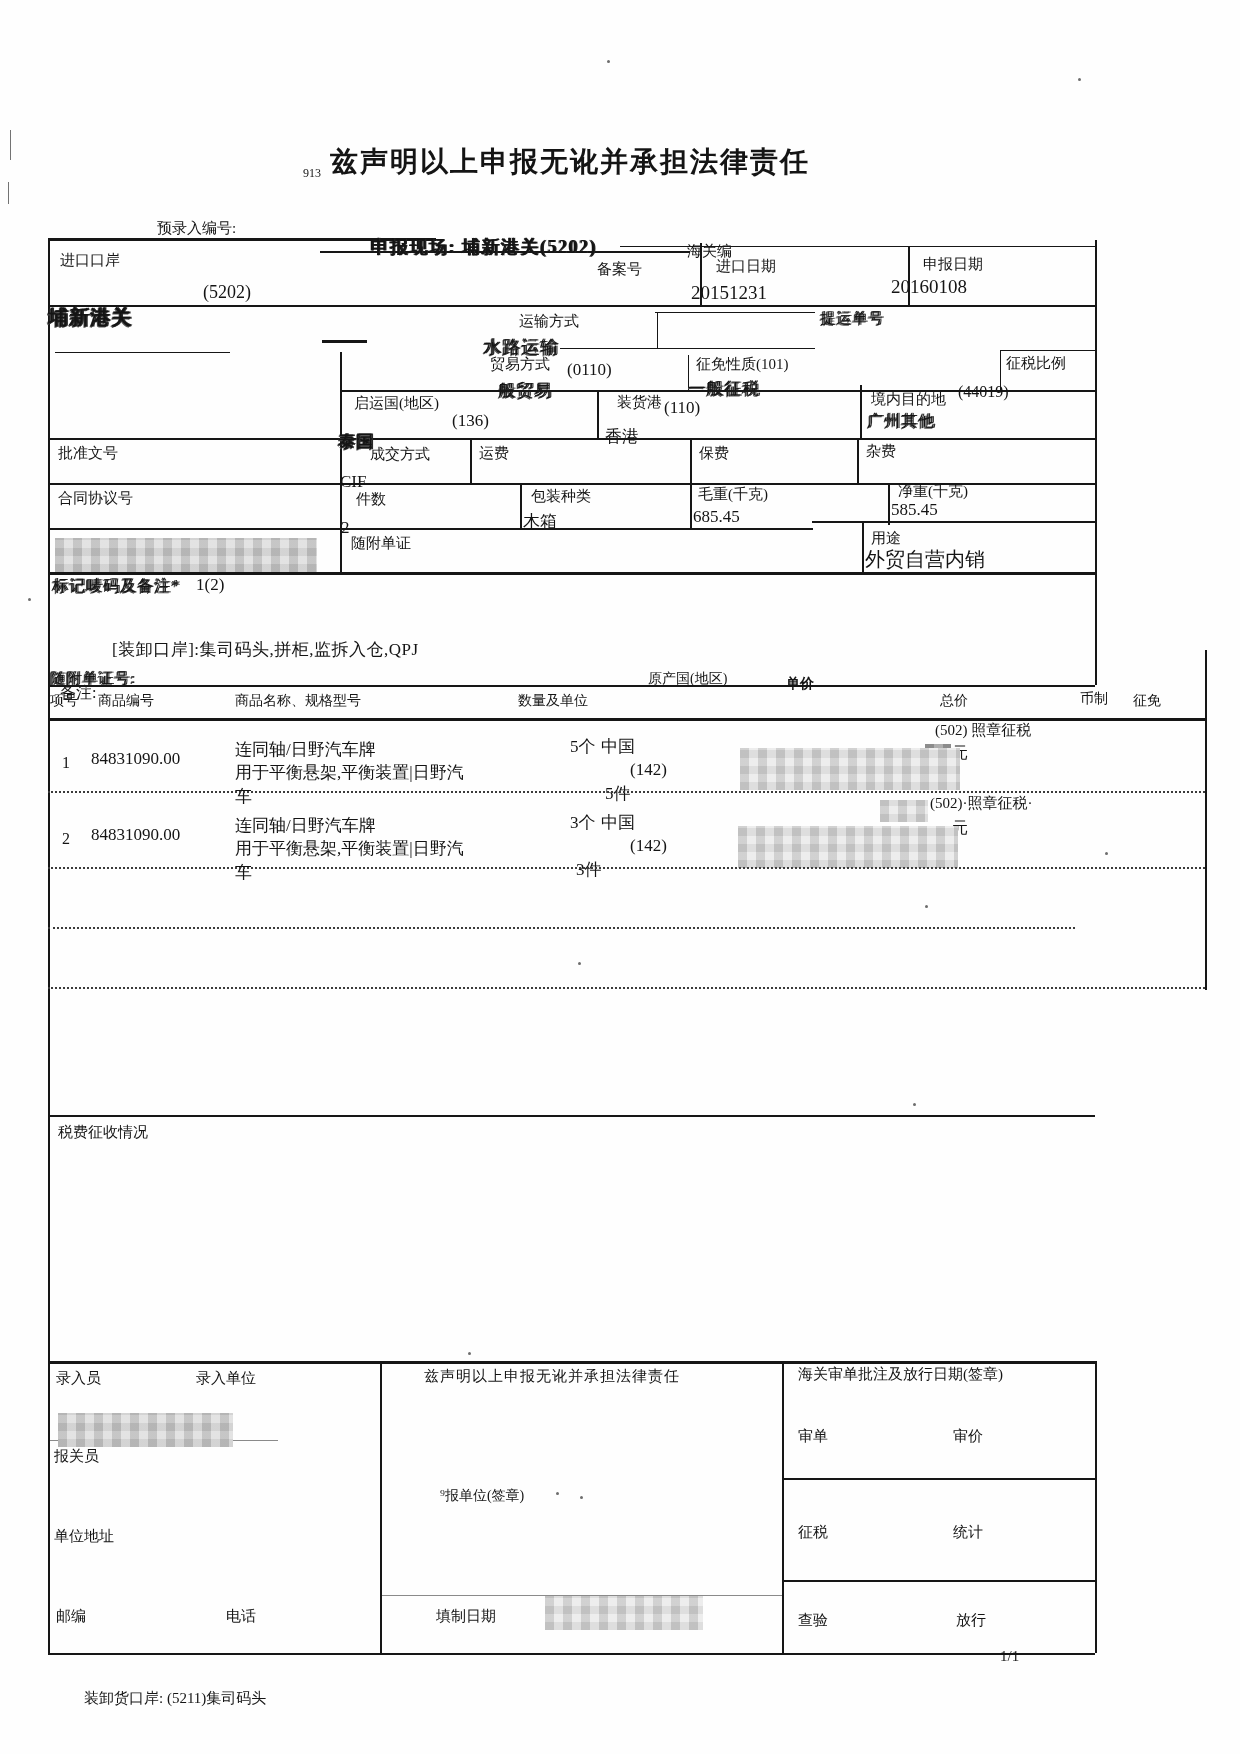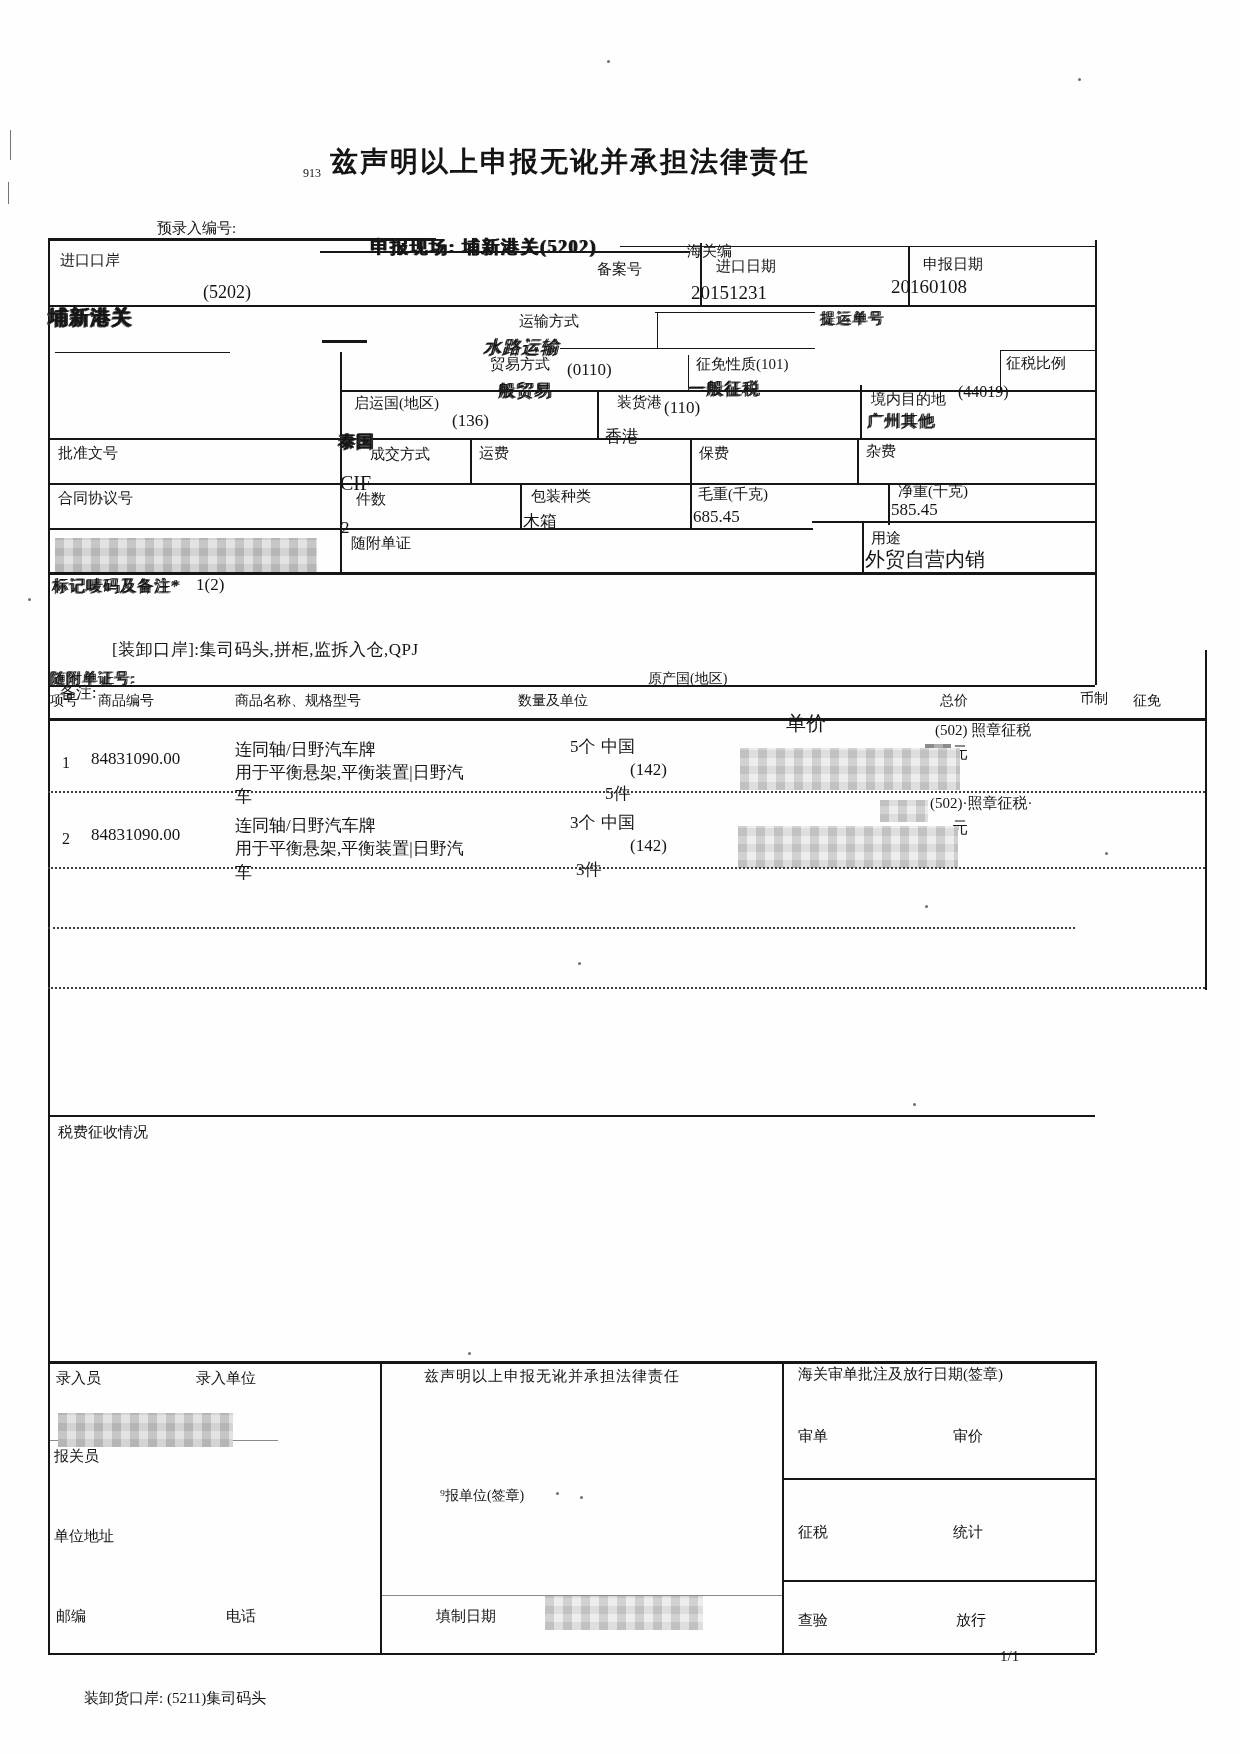--- a/index.html
+++ b/index.html
@@ -49,21 +49,21 @@
   <div class="t" style="left:891px;top:276px;font-size:19px;">20160108</div>
   <div class="hl" style="left:48px;top:305px;width:1047px;height:2px;"></div>
 
   <div class="t garble b" style="left:48px;top:306px;font-size:20px;">埔新港关</div>
   <div class="hl" style="left:55px;top:352px;width:175px;height:1px;"></div>
   <div class="t" style="left:487px;top:313px;font-size:15px;margin-left:32px;">运输方式</div>
   <div class="hl" style="left:655px;top:312px;width:160px;height:1px;"></div>
   <div class="vl" style="left:657px;top:312px;width:1px;height:36px;"></div>
   <div class="hl" style="left:560px;top:348px;width:255px;height:1px;"></div>
   <div class="t garble" style="left:820px;top:310px;font-size:15px;">提运单号</div>
-  <div class="t garble" style="left:483px;top:337px;font-size:18px;font-style:italic;">水路运输</div>
+  <div class="t garble" style="left:483px;top:337px;font-size:18px;">水路运输</div>
   <div class="hl" style="left:322px;top:340px;width:45px;height:3px;"></div>
 
   <div class="t" style="left:490px;top:356px;font-size:15px;">贸易方式</div>
   <div class="t" style="left:567px;top:360px;font-size:17px;text-align:center;">(0110)</div>
   <div class="t garble" style="left:498px;top:381px;font-size:17px;">般贸易</div>
   <div class="vl" style="left:688px;top:355px;width:1px;height:35px;"></div>
   <div class="t" style="left:696px;top:356px;font-size:15px;">征免性质(101)</div>
   <div class="t garble" style="left:688px;top:379px;font-size:17px;">一般征税</div>
   <div class="hl" style="left:1000px;top:350px;width:95px;height:1px;"></div>
   <div class="vl" style="left:1000px;top:350px;width:1px;height:40px;"></div>
@@ -88,21 +88,21 @@
   <div class="t" style="left:370px;top:446px;font-size:15px;">成交方式</div>
   <div class="vl" style="left:470px;top:438px;width:2px;height:45px;"></div>
   <div class="t" style="left:479px;top:445px;font-size:15px;">运费</div>
   <div class="vl" style="left:690px;top:438px;width:2px;height:45px;"></div>
   <div class="t" style="left:699px;top:445px;font-size:15px;">保费</div>
   <div class="vl" style="left:857px;top:438px;width:2px;height:45px;"></div>
   <div class="t" style="left:866px;top:443px;font-size:15px;">杂费</div>
   <div class="hl" style="left:48px;top:483px;width:1047px;height:2px;"></div>
 
   <div class="t" style="left:58px;top:490px;font-size:15px;">合同协议号</div>
-  <div class="t" style="left:340px;top:472px;font-size:20px;">CIF</div>
+  <div class="t" style="left:340px;top:472px;font-size:17px;">CIF</div>
   <div class="t" style="left:356px;top:491px;font-size:15px;">件数</div>
   <div class="t" style="left:341px;top:518px;font-size:17px;">2</div>
   <div class="vl" style="left:520px;top:483px;width:2px;height:45px;"></div>
   <div class="t" style="left:531px;top:488px;font-size:15px;">包装种类</div>
   <div class="t" style="left:523px;top:512px;font-size:17px;">木箱</div>
   <div class="vl" style="left:690px;top:483px;width:2px;height:45px;"></div>
   <div class="t" style="left:698px;top:486px;font-size:15px;">毛重(千克)</div>
   <div class="t" style="left:693px;top:507px;font-size:17px;">685.45</div>
   <div class="vl" style="left:888px;top:483px;width:2px;height:42px;"></div>
   <div class="t" style="left:898px;top:483px;font-size:15px;">净重(千克)</div>
@@ -122,21 +122,21 @@
   <div class="t" style="left:60px;top:644px;font-size:16px;margin-top:40px;">备注:</div>
   <div class="t" style="left:112px;top:640px;font-size:17px;letter-spacing:0.5px;">[装卸口岸]:集司码头,拼柜,监拆入仓,QPJ</div>
   <div class="t garble" style="left:50px;top:670px;font-size:15px;">随附单证号:</div>
   <div class="hl" style="left:48px;top:685px;width:1047px;height:2px;"></div>
 
   <div class="t" style="left:50px;top:693px;font-size:14px;">项号</div>
   <div class="t" style="left:98px;top:693px;font-size:14px;">商品编号</div>
   <div class="t" style="left:235px;top:693px;font-size:14px;">商品名称、规格型号</div>
   <div class="t" style="left:518px;top:693px;font-size:14px;">数量及单位</div>
   <div class="t" style="left:648px;top:671px;font-size:14px;">原产国(地区)</div>
-  <div class="t" style="left:786px;top:712px;font-size:20px;">单价</div>
+  <div class="t" style="left:786px;top:676px;font-size:14px;font-weight:bold;">单价</div>
   <div class="t" style="left:940px;top:693px;font-size:14px;">总价</div>
   <div class="t" style="left:1080px;top:691px;font-size:14px;">币制</div>
   <div class="t" style="left:1133px;top:693px;font-size:14px;">征免</div>
   <div class="hl" style="left:48px;top:718px;width:1157px;height:3px;"></div>
   <div class="vl" style="left:1205px;top:650px;width:2px;height:340px;"></div>
 
   <div class="t" style="left:935px;top:722px;font-size:15px;">(502) 照章征税</div>
   <div class="blur dark" style="left:925px;top:744px;width:26px;height:22px;"></div>
   <div class="t" style="left:952px;top:744px;font-size:16px;">元</div>
   <div class="t" style="left:62px;top:754px;font-size:16px;">1</div>

